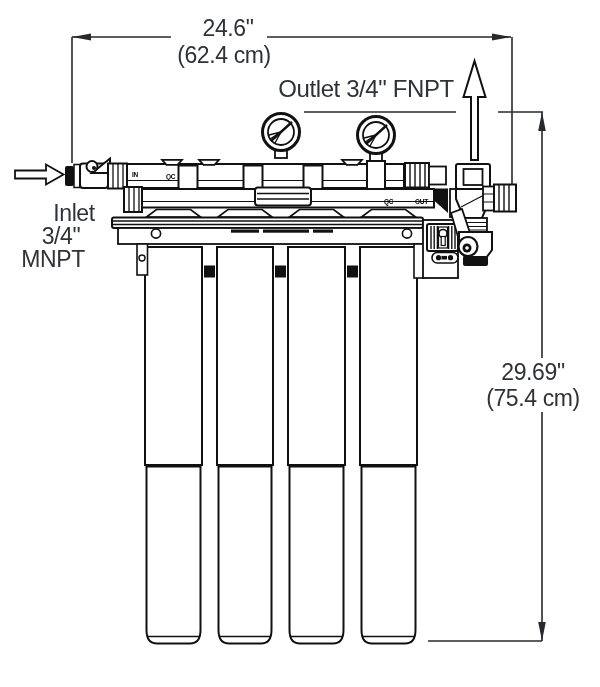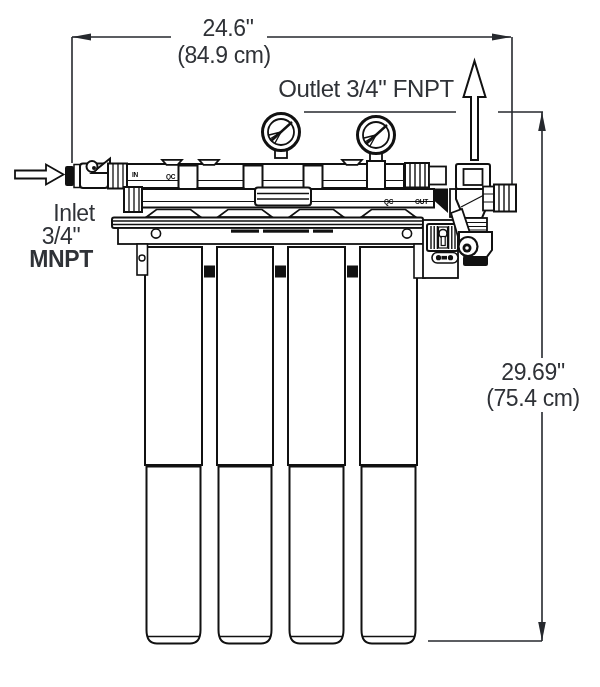--- a/index.html
+++ b/index.html
@@ -186,24 +186,24 @@
       <circle class="fw" stroke-width="2.2" cx="468" cy="246.5" r="9.5"></circle>
       <circle class="fk" cx="467" cy="248" r="4.5"></circle>
       <circle cx="467" cy="248" r="1.8" fill="#fff"></circle>
       <rect class="fk" x="463" y="256" width="25" height="10" rx="2"></rect>
     </g>
   </g>
 
 </svg>
 
 <div class="lbl" style="left:148px;top:16px;width:160px;">24.6"</div>
-<div class="lbl" style="left:144px;top:43px;width:160px;">(84.9 cm)</div>
+<div class="lbl" style="left:144px;top:43px;width:160px;">(62.4 cm)</div>
 
 <div class="lbl big" style="left:256px;top:76px;width:220px;">Outlet 3/4" FNPT</div>
 
 <div class="lbl" style="left:24px;top:201px;width:100px;">Inlet</div>
 <div class="lbl" style="left:11px;top:224px;width:100px;">3/4"</div>
-<div class="lbl" style="left:11px;top:247px;width:100px;font-weight:bold;">MNPT</div>
+<div class="lbl" style="left:3px;top:247px;width:100px;">MNPT</div>
 
 <div class="lbl" style="left:453px;top:360px;width:160px;">29.69"</div>
 <div class="lbl" style="left:453px;top:386px;width:160px;">(75.4 cm)</div>
 
 </div>
 
 </body></html>

